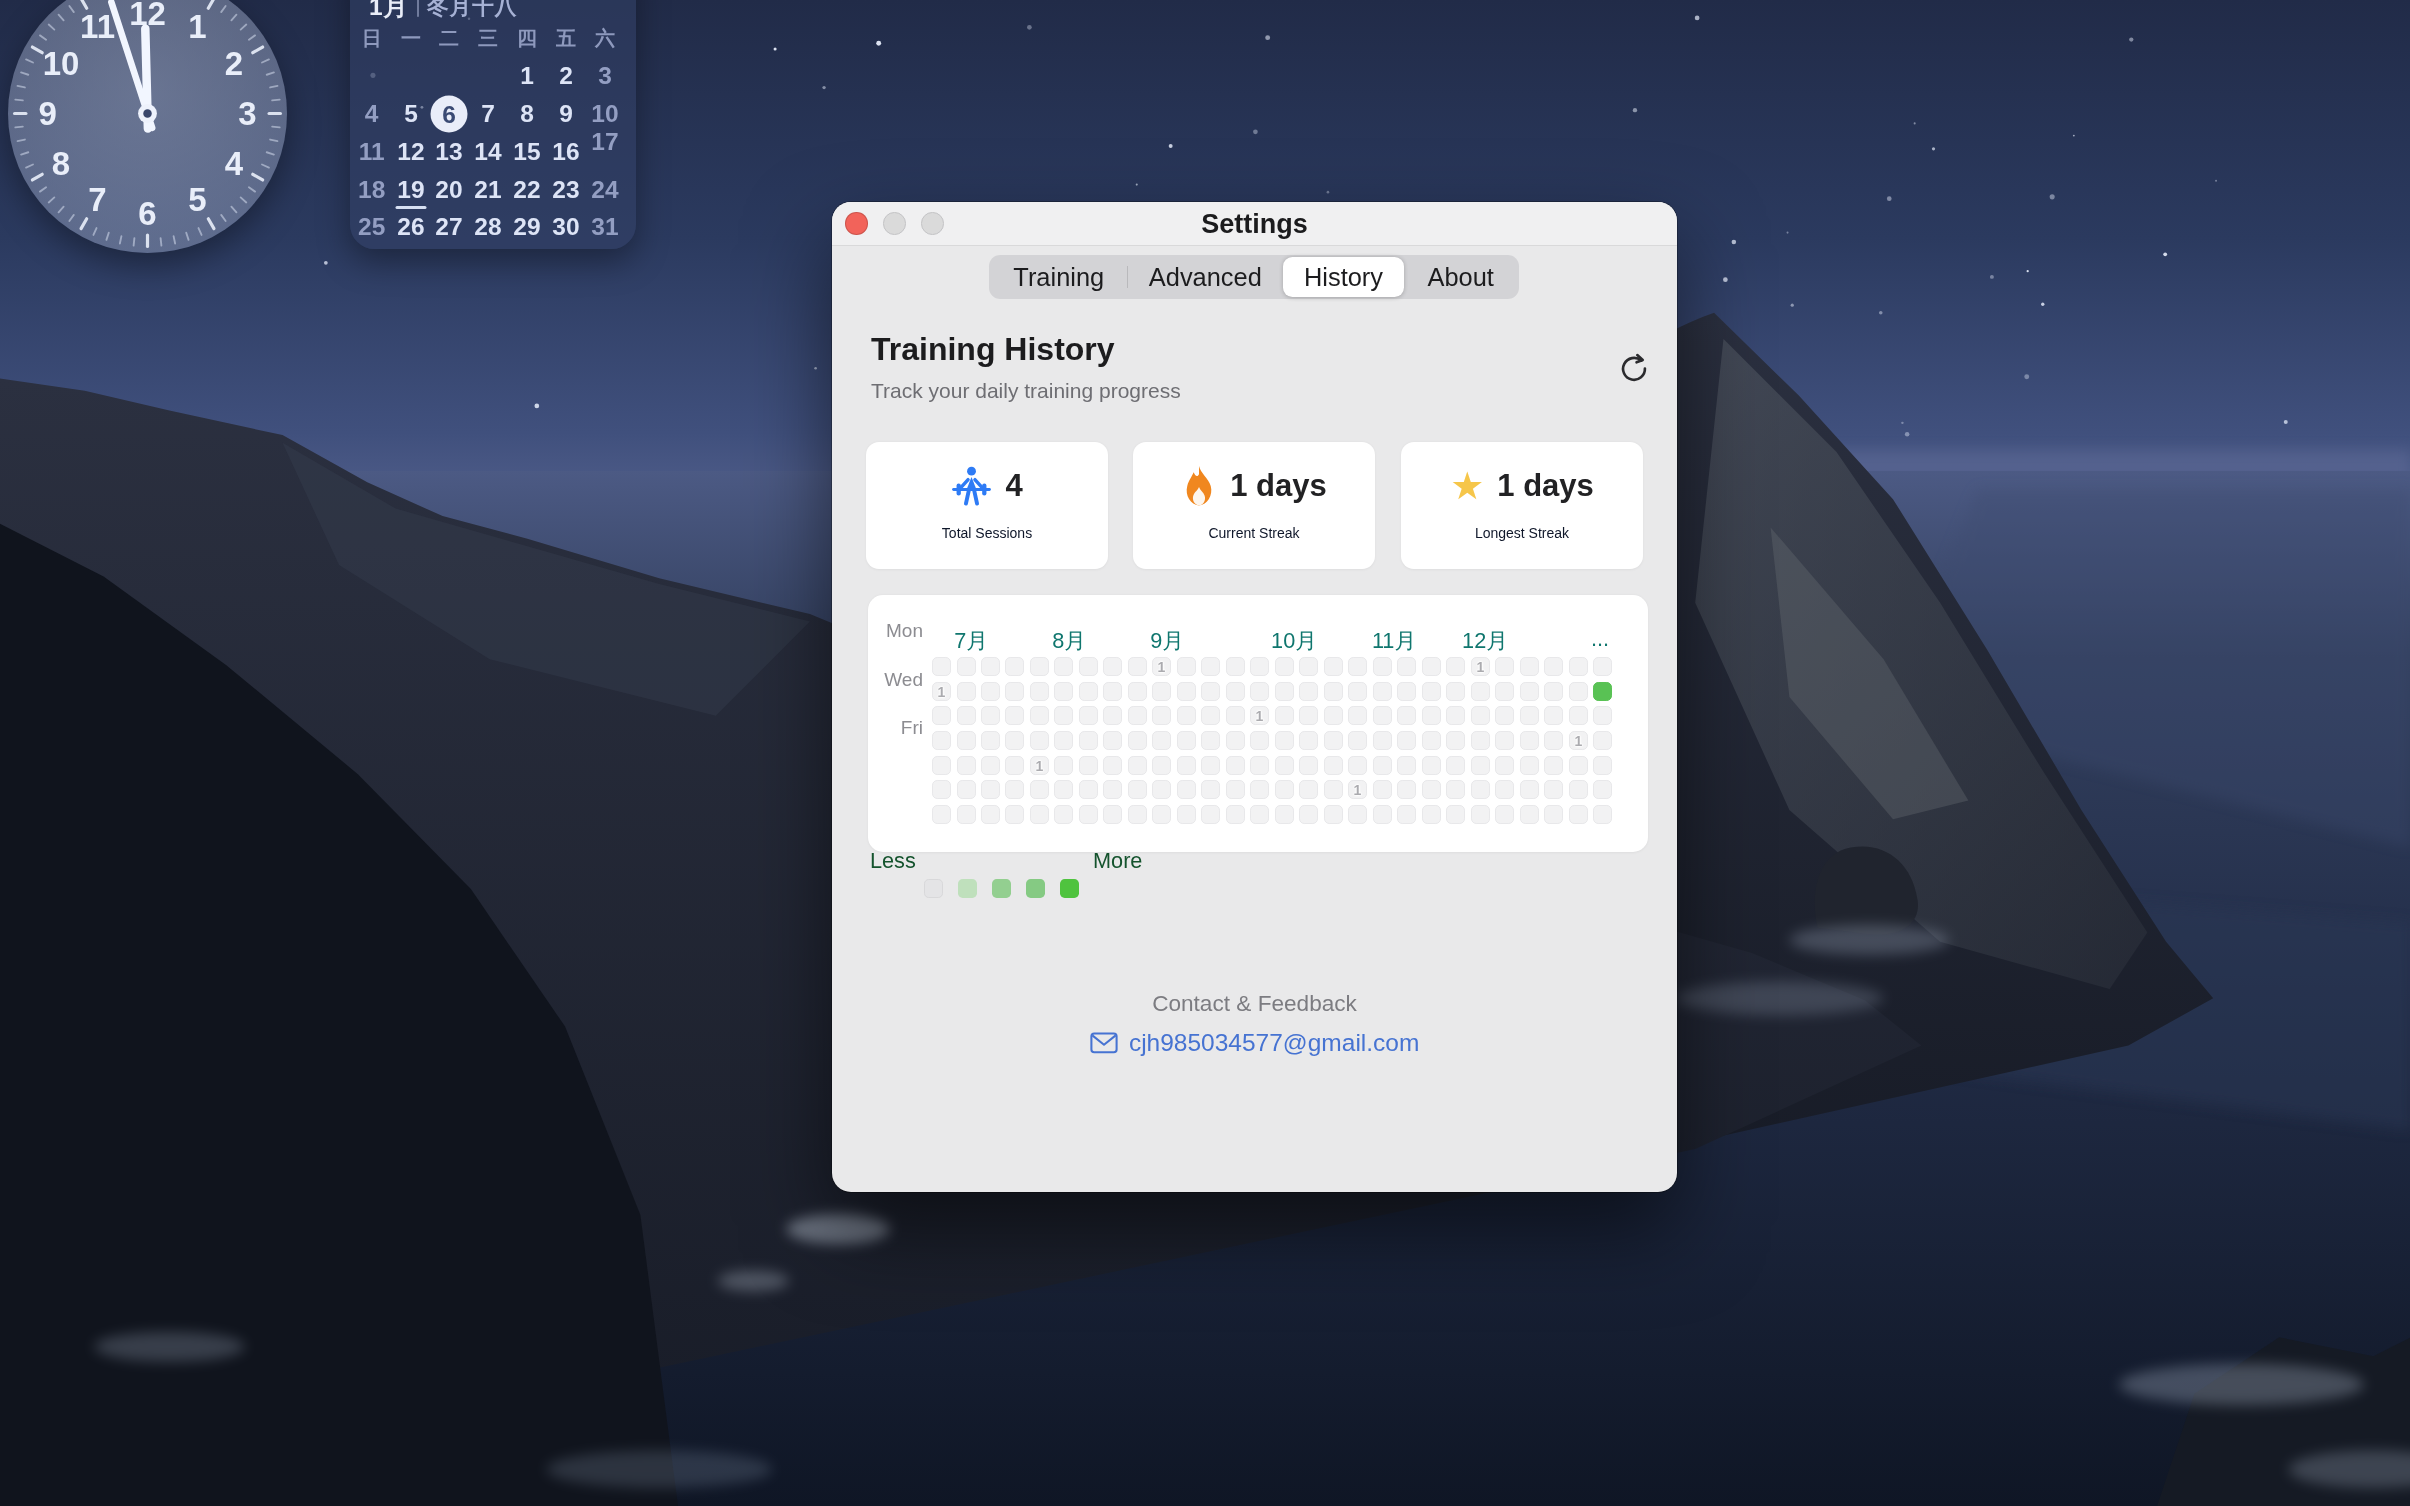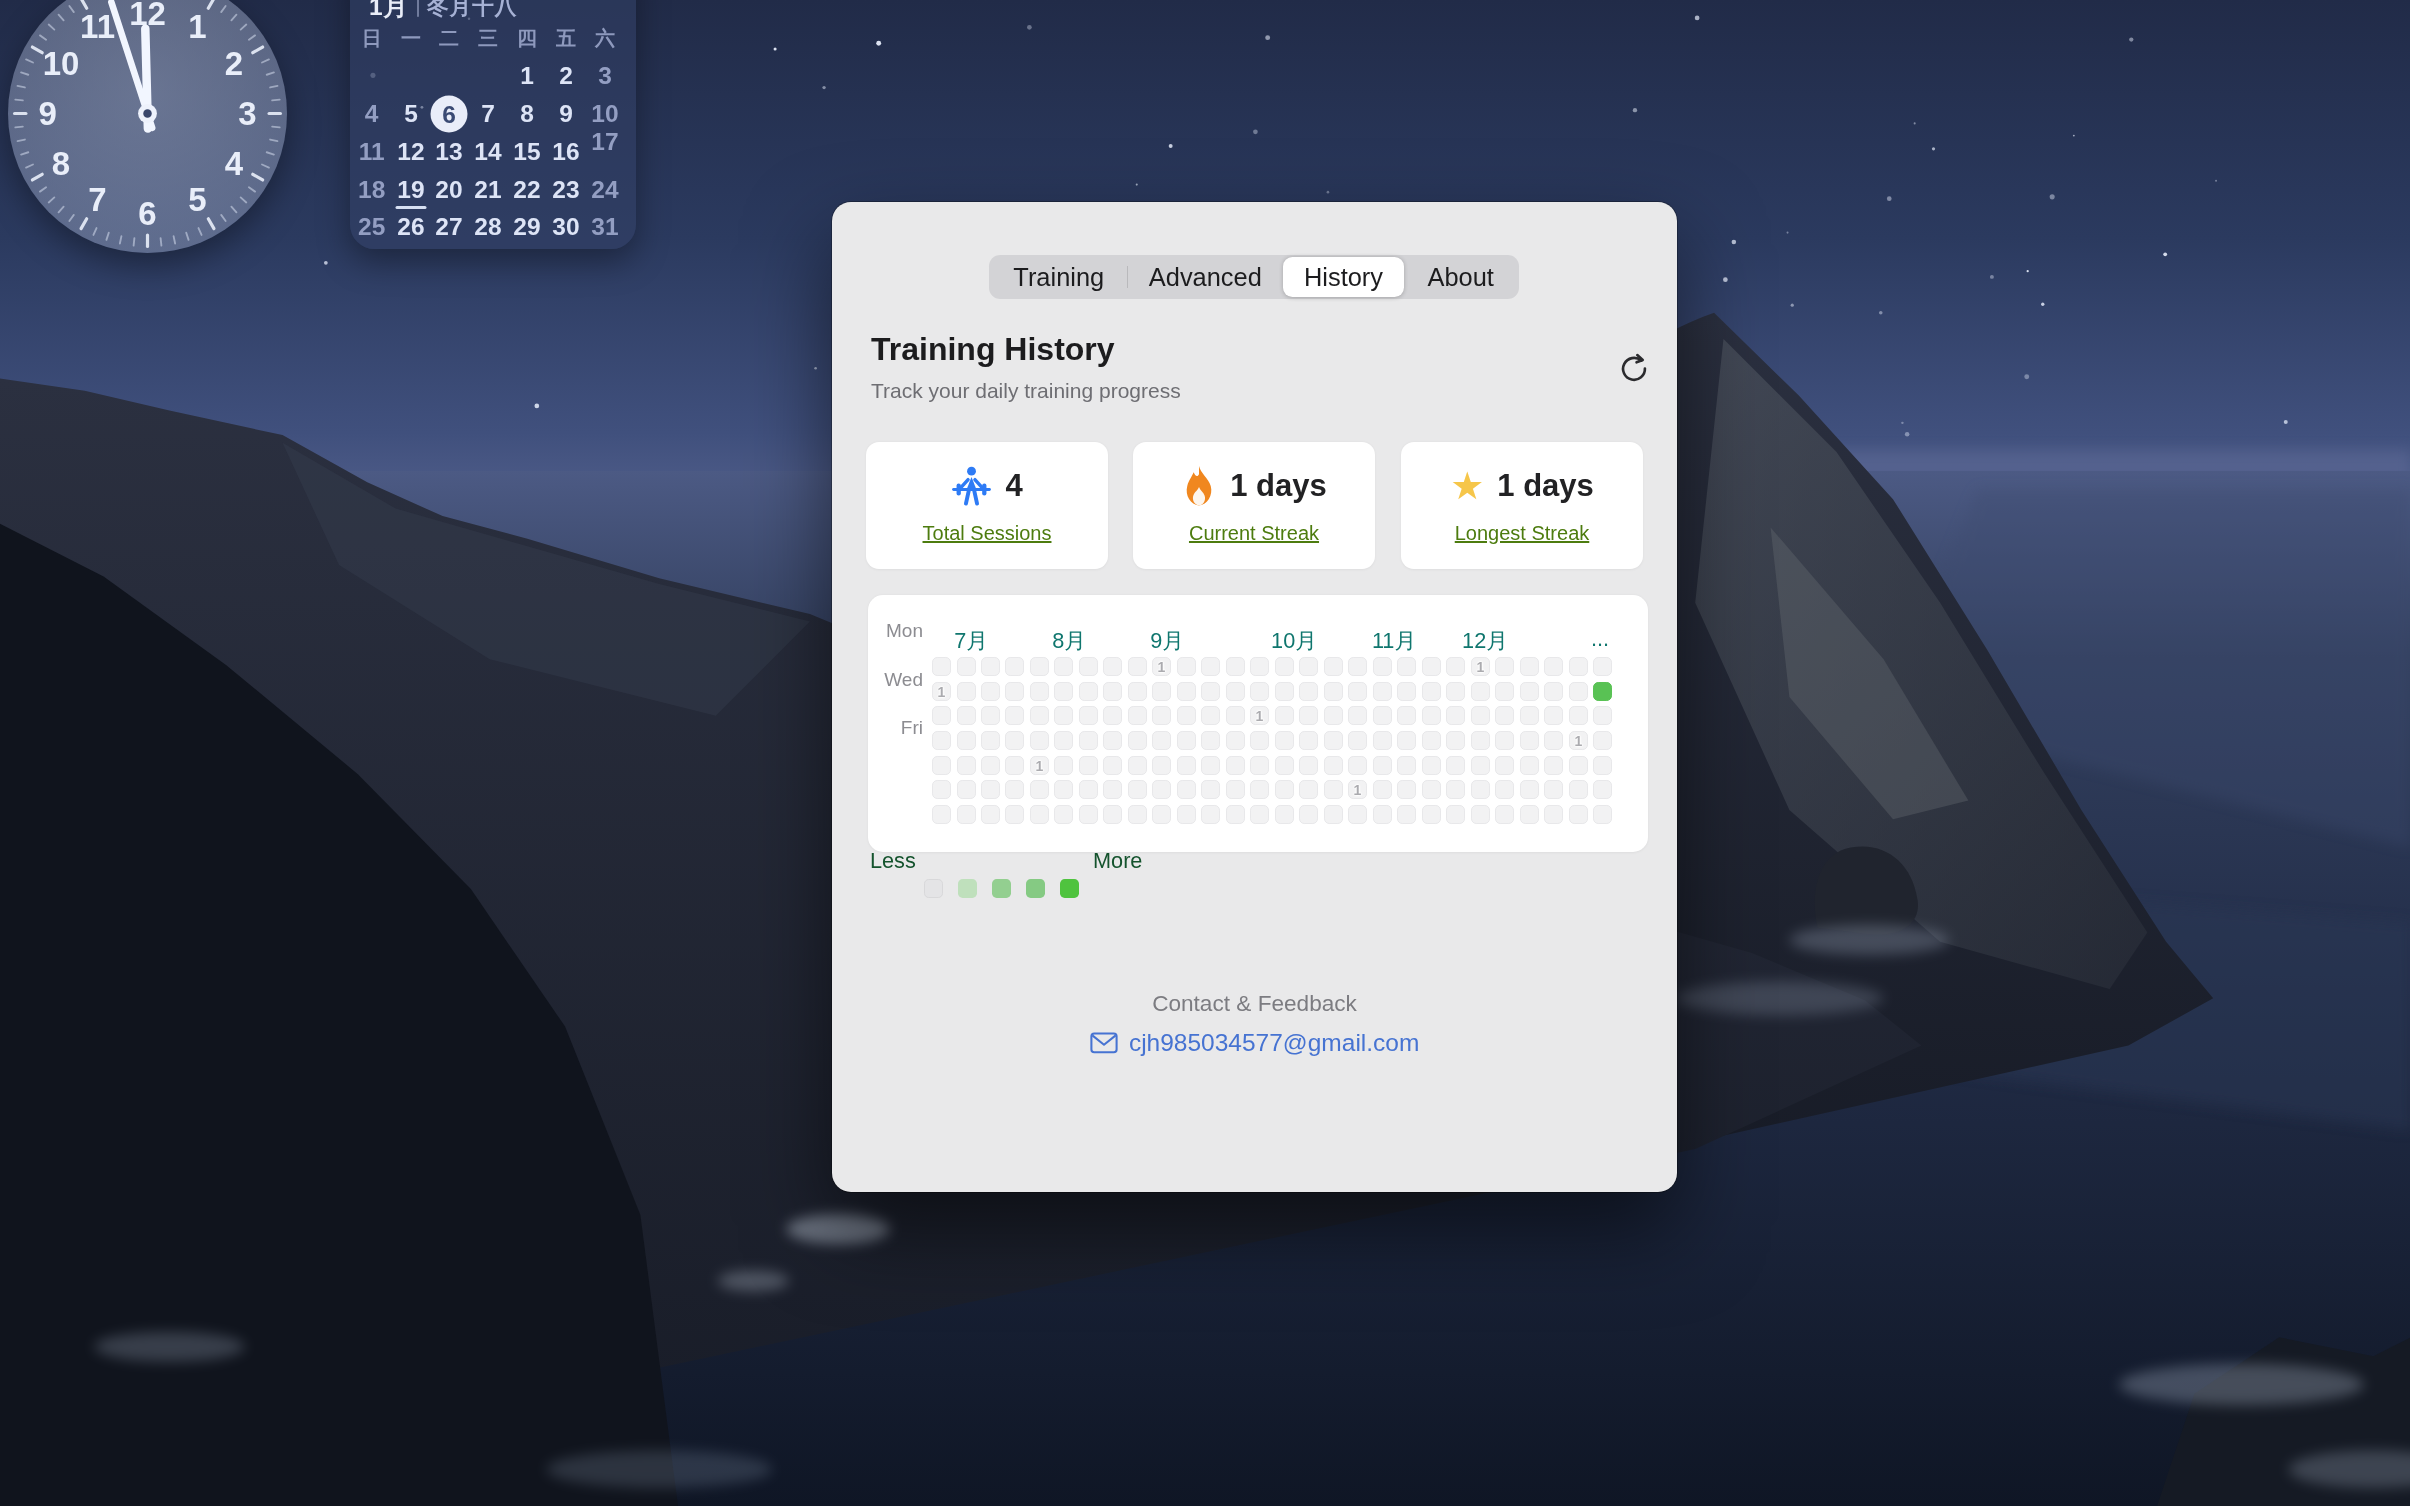--- a/index.html
+++ b/index.html
@@ -56,21 +56,21 @@
   .page-subtitle { position:absolute; left:39px; top:177px; font-size:21px; color:#6e6e73; }
   #refresh-btn { position:absolute; left:784px; top:149px; width:36px; height:36px; display:flex;
     align-items:center; justify-content:center; }
 
   .stat-card { position:absolute; top:240px; width:242px; height:127px; background:#ffffff;
     border-radius:13px; box-shadow:0 0.9px 2.8px rgba(0,0,0,.05); }
   .stat-top { position:absolute; left:0; width:100%; top:22.6px; height:43px; display:flex;
     align-items:center; justify-content:center; gap:13px; }
   .stat-value { font-size:31px; font-weight:700; color:#222224; }
   .stat-label { position:absolute; left:0; width:100%; top:77px; height:28px; display:flex;
-    align-items:center; justify-content:center; font-size:20px; color:#4d7c0f;text-decoration:underline; }
+    align-items:center; justify-content:center; font-size:14px; color:#0f172a; }
   .star-glyph { font-family:"DejaVu Sans",sans-serif; font-size:38px; color:#f6c64a; line-height:38px; }
 
   #heatmap-card { position:absolute; left:36px; top:393px; width:780px; height:257px;
     background:#ffffff; border-radius:15px; box-shadow:0 0.9px 2.8px rgba(0,0,0,.05); }
   .hm-day-label { position:absolute; width:55px; text-align:right; transform:translateY(-50%);
     font-size:19px; color:#8c8c91; }
   .hm-month-label { position:absolute; top:31px; transform:translateX(-50%); font-size:21.7px; color:#0f766e; }
   .hm-cell { position:absolute; width:19px; height:19px; border-radius:5.2px; background:#f2f2f3;
     border:0.9px solid #e8e8ea; display:flex; align-items:center; justify-content:center; }
   .hm-cell.active { background:#59c254; border-color:#59c254; }
@@ -331,20 +331,26 @@
         <div class="cal-cell cal-date" style="left: 61px; top: 270px;">26</div>
         <div class="cal-cell cal-date" style="left: 99px; top: 270px;">27</div>
         <div class="cal-cell cal-date" style="left: 138px; top: 270px;">28</div>
         <div class="cal-cell cal-date" style="left: 177px; top: 270px;">29</div>
         <div class="cal-cell cal-date" style="left: 216px; top: 270px;">30</div>
         <div class="cal-cell cal-date weekend" style="left: 255px; top: 270px;">31</div>
       </div>
   </div>
 
   <div id="settings-window">
+    <div id="titlebar">
+      <div class="window-title">Settings</div>
+      <div class="traffic" id="close-btn"></div>
+      <div class="traffic" id="minimize-btn"></div>
+      <div class="traffic" id="zoom-btn"></div>
+    </div>
 
     <div id="segmented">
         <div class="segment" style="width: 136px;">Training</div>
         <div class="seg-divider"></div>
         <div class="segment" style="width: 155px;">Advanced</div>
         <div class="segment selected" style="width: 122px;">History</div>
         <div class="segment" style="width: 113px;">About</div>
       </div>
 
     <div class="page-title">Training History</div>

